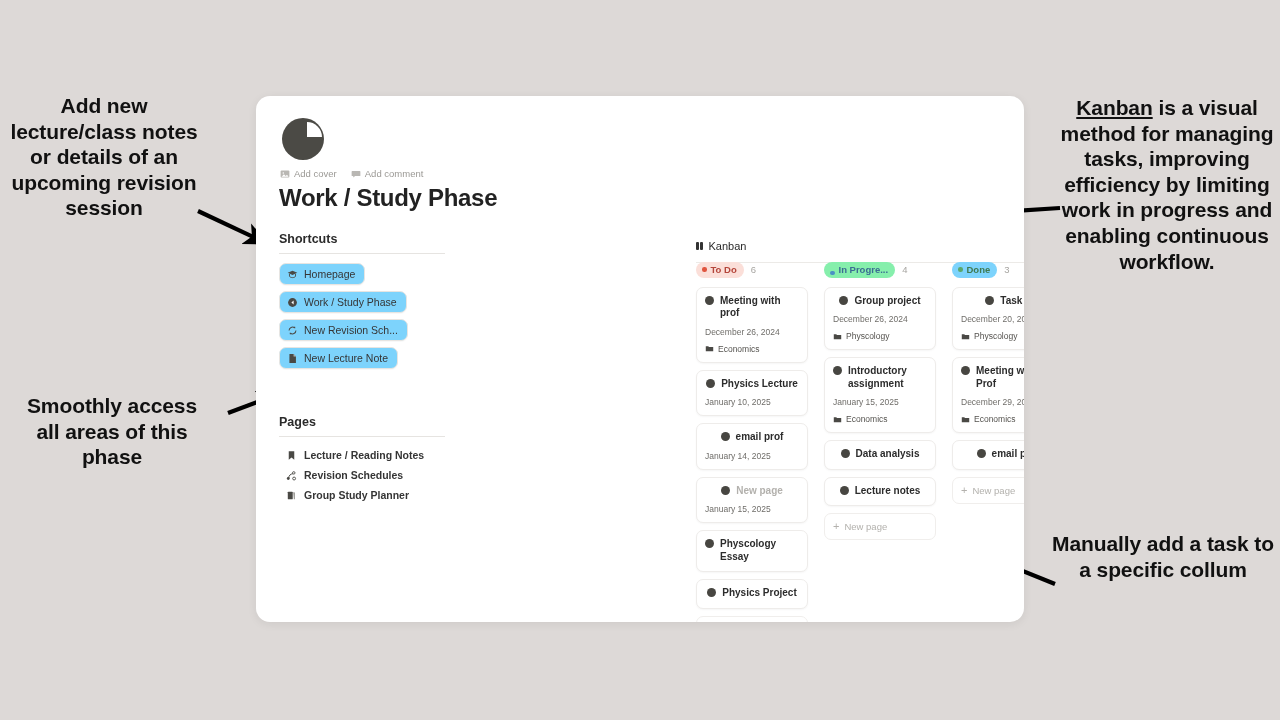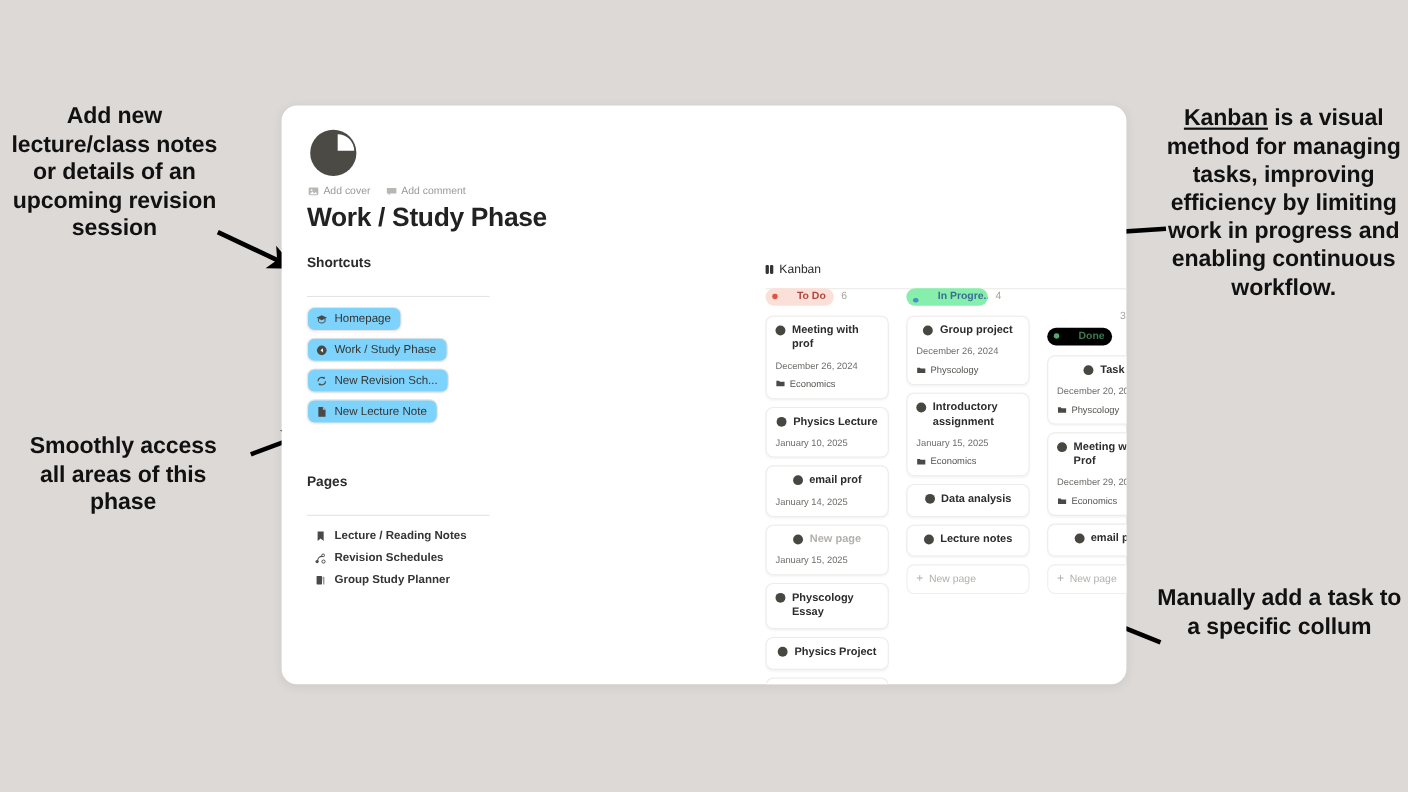--- a/index.html
+++ b/index.html
@@ -61,21 +61,21 @@
   .page-title {
     position: absolute; left: 23px; top: 88px;
     font-size: 24px; font-weight: bold; color: #222222;
     letter-spacing: -0.3px;
   }
 
   
   #sidebar { position: absolute; left: 23px; top: 136px; width: 166px; }
   .sec-head {
     font-size: 12.5px; font-weight: bold; color: #2b2b2b;
-    padding-bottom: 23px;
+    padding-bottom: 7px;
     border-bottom: 1px solid #e6e4e1;
     margin-bottom: 9px;
   }
   .chip {
     display: inline-flex; align-items: center; gap: 6px;
     border: 1px solid #e7e5e2;
     border-radius: 7px;
     background: #7dd3fc;
     padding: 4px 9px 4px 7px;
     font-size: 10.5px; color: #353535;
@@ -109,21 +109,21 @@
   .kb-glyph { display: inline-flex; gap: 1.5px; }
   .kb-glyph i { display:block; width: 2.5px; height: 8px; background: #333; border-radius: 1px; }
 
   .columns {
     position: absolute; left: 0px; top: 166px;
     display: flex; gap: 16px;
   }
   .column { width: 112px; }
   .col-head { display: flex; align-items: center; gap: 7px; margin-bottom: 9px; }
   .badge {
-    display: inline-flex; align-items: center; gap: 18px;
+    display: inline-flex; align-items: center; gap: 4px;
     font-size: 9.5px; font-weight: bold;
     border-radius: 9px;
     padding: 2px 7px 2.5px 6px;
     max-width: 74px;
     white-space: nowrap; overflow: hidden;
   }
   .badge .dot { width: 4.5px; height: 4.5px; border-radius: 50%; flex: none; }
   .col-count { font-size: 9.5px; color: #a7a5a1; }
 
   .card {
@@ -414,21 +414,21 @@
           </div>
 
           <div class="new-page">
             <span class="plus">+</span>
             <span>New page</span>
           </div>
         </div>
 
         <div class="column">
           <div class="col-head">
-            <span class="badge" style="background:#000000;color:#3f7a51;margin-top:36px;">
+            <span class="badge" style="background:#7dd3fc;color:#3f7a51;">
               <span class="dot" style="background:#5aa76c;"></span>
               <span>Done</span>
             </span>
             <span class="col-count">3</span>
           </div>
 
           <div class="card">
             <div class="card-title">
               <span class="cdot"></span>
               <span>Task 3</span>

